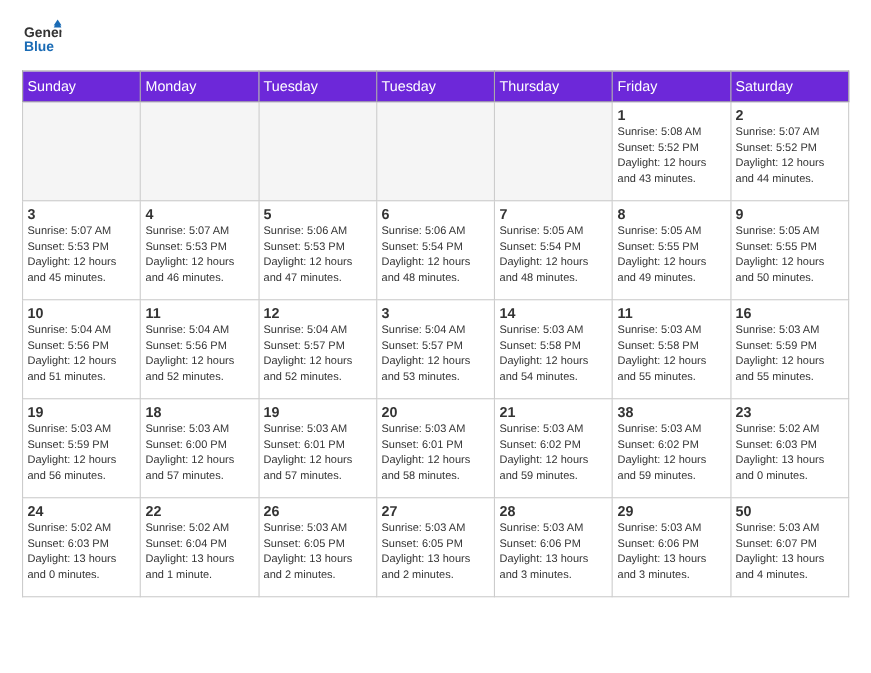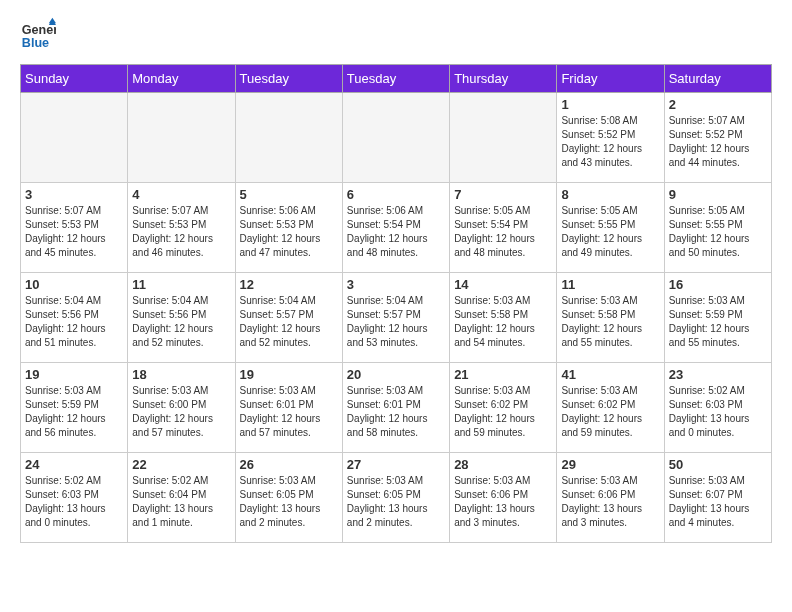--- a/index.html
+++ b/index.html
@@ -208,21 +208,21 @@
 and 58 minutes.</div>
           </td>
           <td>
             <span class="day-num">21</span>
             <div class="day-info" style="white-space: pre-line;">Sunrise: 5:03 AM
 Sunset: 6:02 PM
 Daylight: 12 hours
 and 59 minutes.</div>
           </td>
           <td>
-            <span class="day-num">41</span>
+            <span class="day-num">38</span>
             <div class="day-info" style="white-space: pre-line;">Sunrise: 5:03 AM
 Sunset: 6:02 PM
 Daylight: 12 hours
 and 59 minutes.</div>
           </td>
           <td>
             <span class="day-num">23</span>
             <div class="day-info" style="white-space: pre-line;">Sunrise: 5:02 AM
 Sunset: 6:03 PM
 Daylight: 13 hours

